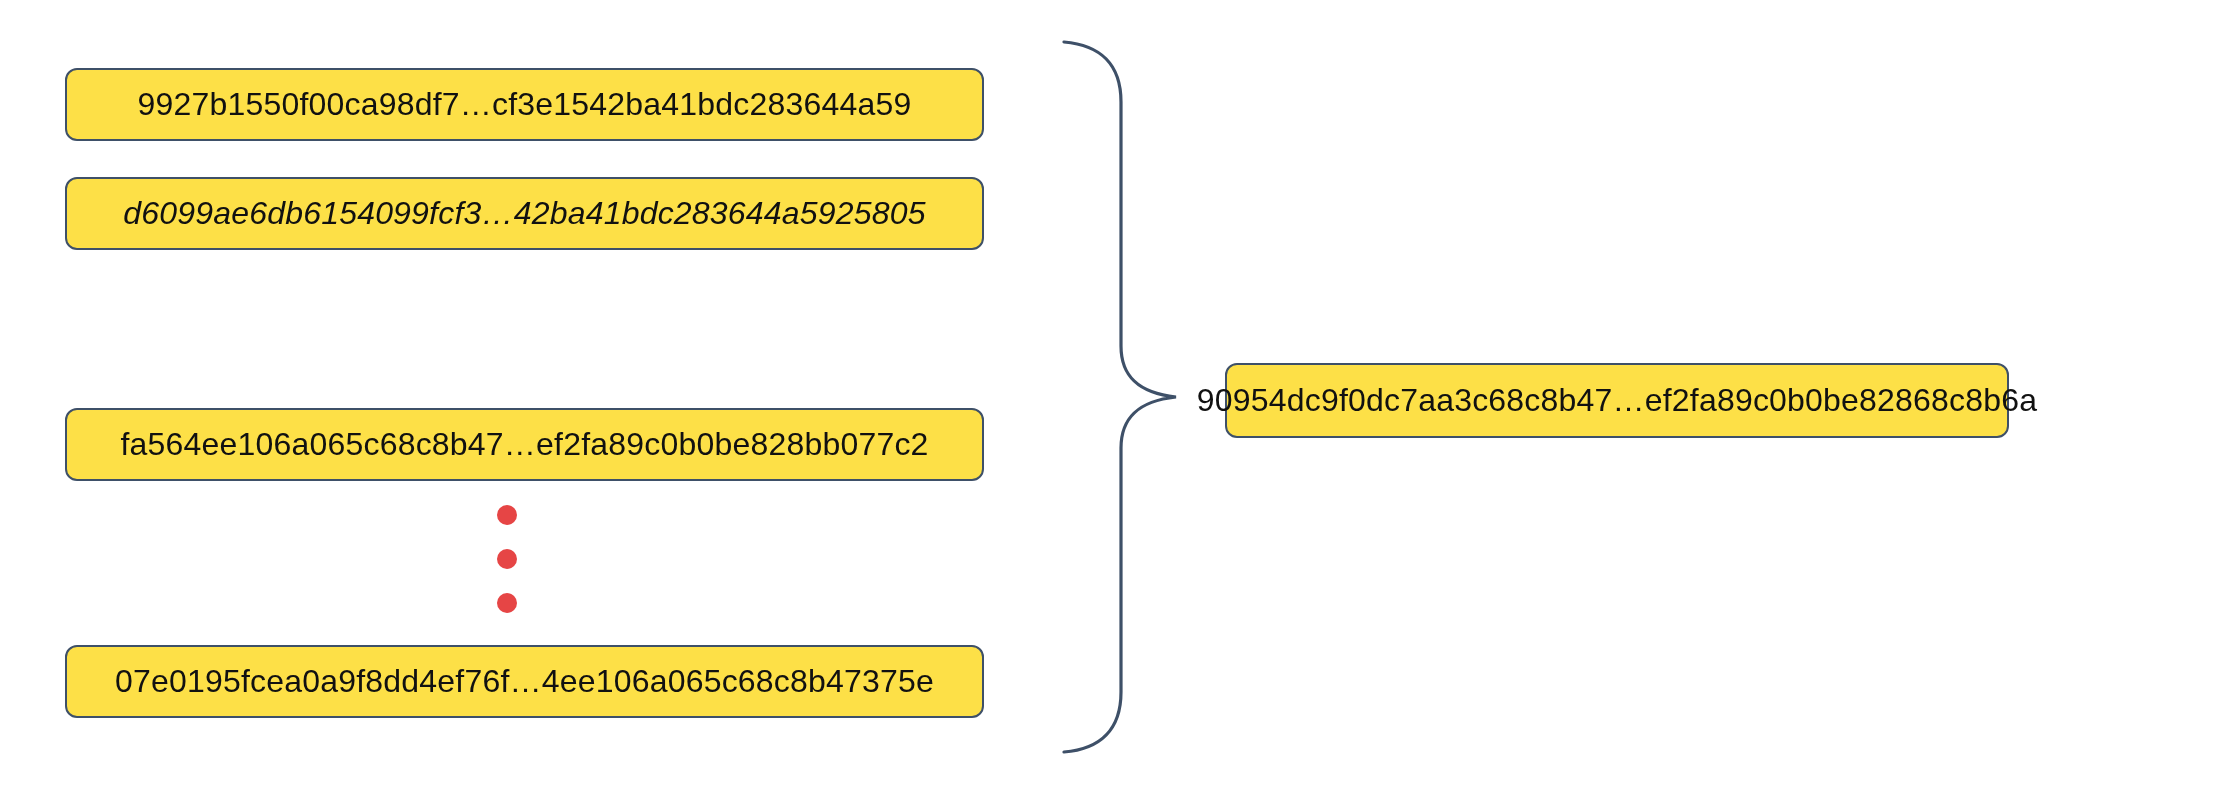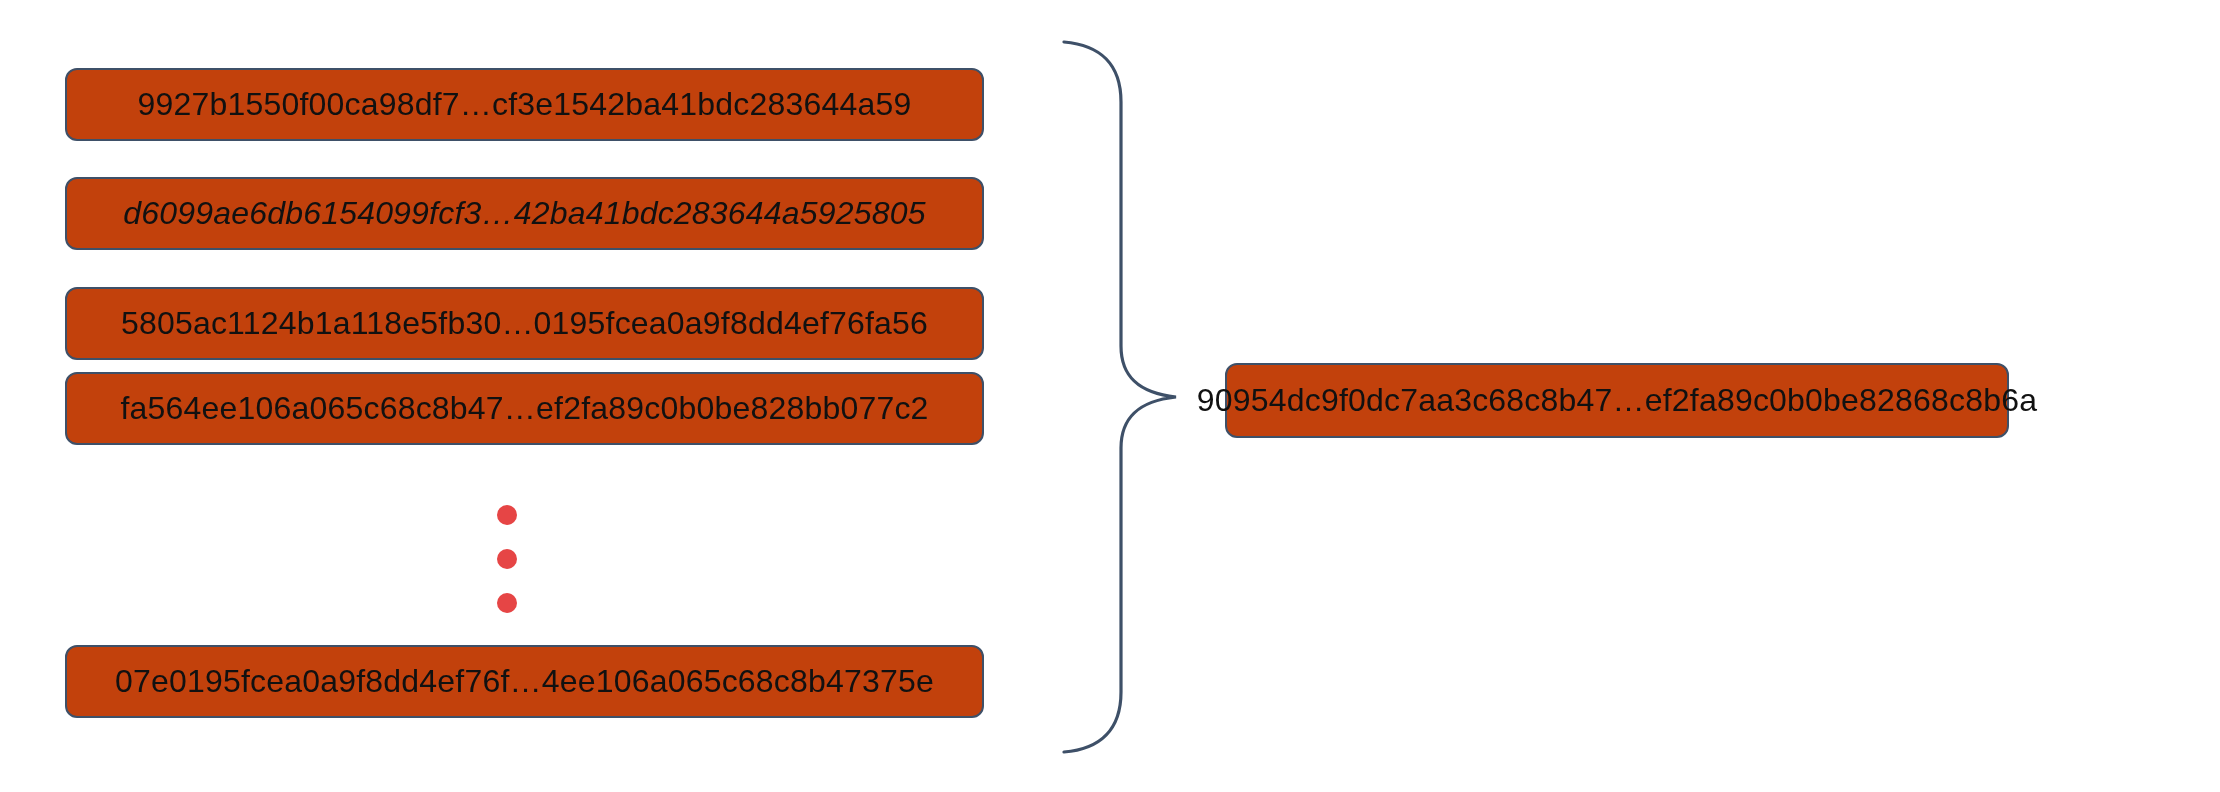--- a/index.html
+++ b/index.html
@@ -13,40 +13,40 @@
     width: 2220px;
     height: 792px;
     background: #ffffff;
     overflow: hidden;
   }
   .hash-box {
     position: absolute;
     box-sizing: border-box;
     border: 2.5px solid #3e5068;
     border-radius: 12px;
-    background: #c2410c;
+    background: #fde047;
     display: flex;
     align-items: center;
     justify-content: center;
   }
   .hash-box .hash-text {
     font-size: 32px;
     color: #111111;
     white-space: nowrap;
     letter-spacing: 0.2px;
   }
   .input-box {
     left: 65px;
     width: 919px;
     height: 73px;
   }
   .box-1 { top: 68px; }
   .box-2 { top: 177px; font-style: italic; }
   .box-3 { top: 287px; }
-  .box-4 { top: 372px; }
+  .box-4 { top: 408px; }
   .box-5 { top: 645px; }
   .output-box {
     left: 1225px;
     top: 363px;
     width: 784px;
     height: 75px;
   }
   .overlay-svg {
     position: absolute;
     left: 0;
@@ -62,23 +62,20 @@
 <div class="canvas">
 
   <div class="hash-box input-box box-1">
     <span class="hash-text">9927b1550f00ca98df7…cf3e1542ba41bdc283644a59</span>
   </div>
 
   <div class="hash-box input-box box-2">
     <span class="hash-text">d6099ae6db6154099fcf3…42ba41bdc283644a5925805</span>
   </div>
 
-  <div class="hash-box input-box box-3">
-    <span class="hash-text">5805ac1124b1a118e5fb30…0195fcea0a9f8dd4ef76fa56</span>
-  </div>
 
   <div class="hash-box input-box box-4">
     <span class="hash-text">fa564ee106a065c68c8b47…ef2fa89c0b0be828bb077c2</span>
   </div>
 
   <div class="hash-box input-box box-5">
     <span class="hash-text">07e0195fcea0a9f8dd4ef76f…4ee106a065c68c8b47375e</span>
   </div>
 
   <div class="hash-box output-box">

